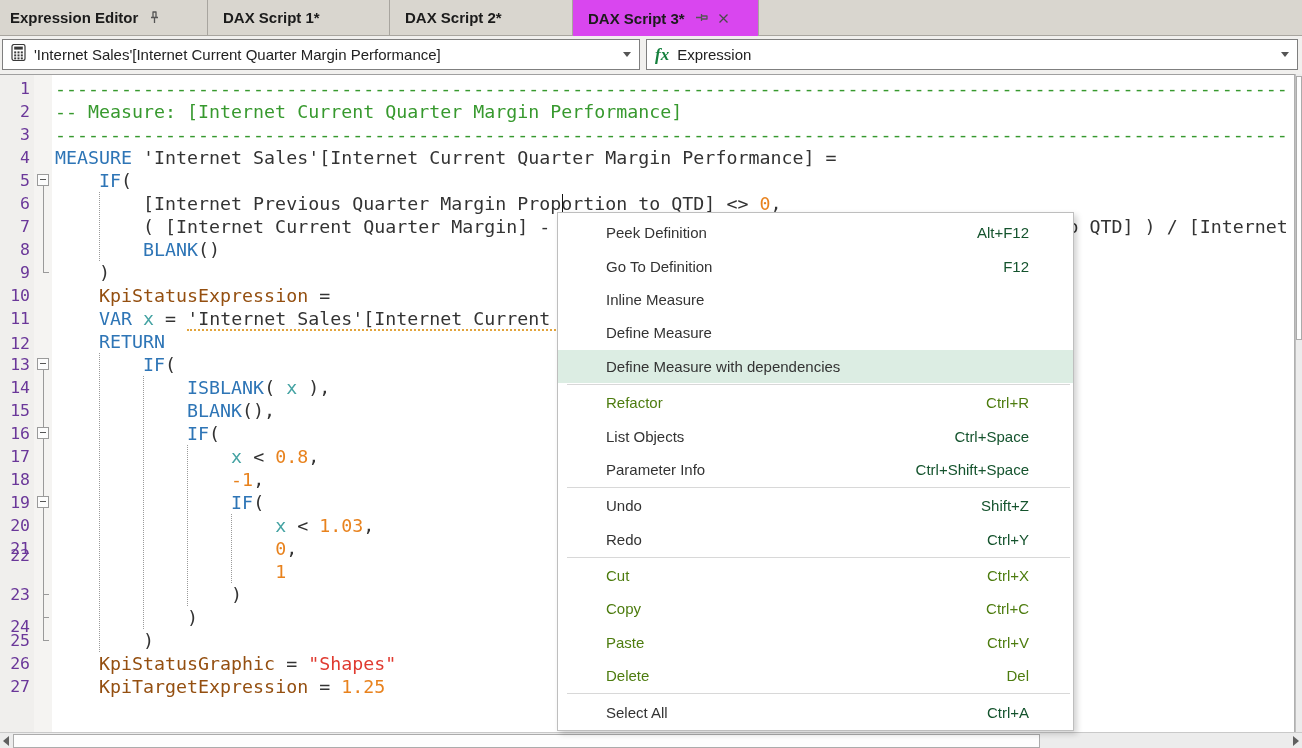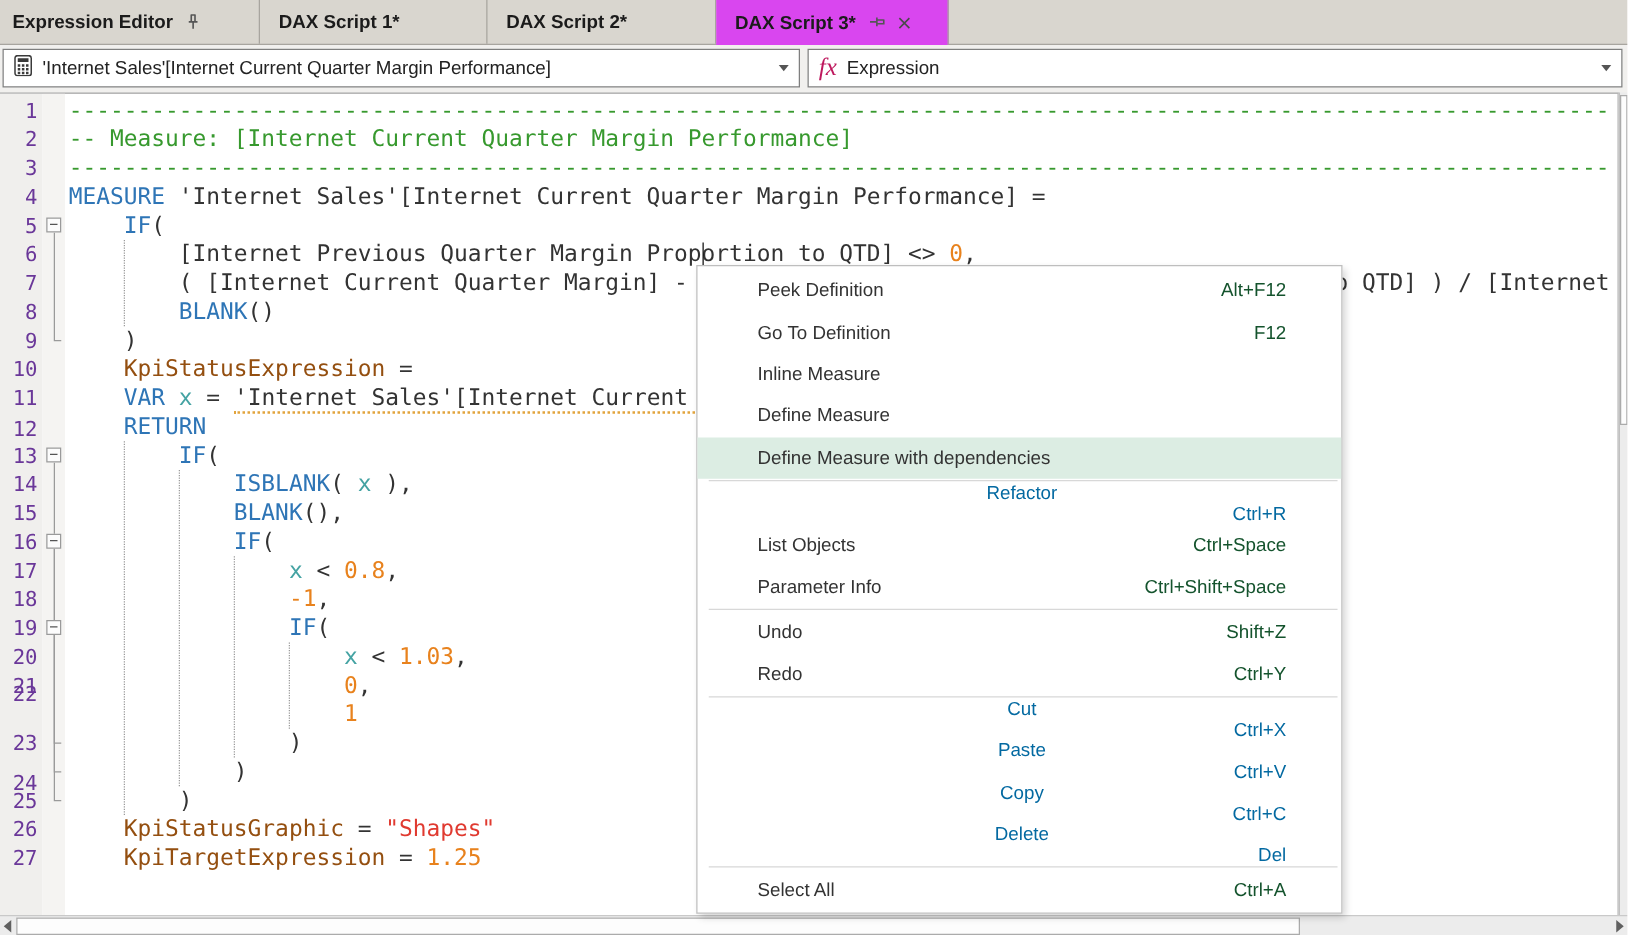--- a/index.html
+++ b/index.html
@@ -19,22 +19,22 @@
 
   
   .toolbar { position:absolute; left:0; top:36px; width:1302px; height:38px; background:#F1F0EE; }
   .combo { position:absolute; top:3px; height:31px; background:#fff;
            border:1px solid #7F7F7F; display:flex; align-items:center; padding:0 8px; gap:8px; }
   .combo-measure { left:2px;  width:638px; }
   .combo-expr    { left:646px; width:652px; }
   .combo-text { font-size:15px; color:#222; white-space:nowrap; flex:1 1 auto; overflow:hidden; }
   .dd-arrow { width:0; height:0; border-left:4px solid transparent; border-right:4px solid transparent;
               border-top:5px solid #555; margin-left:auto; flex:0 0 auto; }
-  .fx-icon { font-family:"Liberation Serif", serif; font-style:italic; font-weight:normal;
-             font-size:20px; color:#be185d; flex:0 0 auto; }
+  .fx-icon { font-family:"Liberation Serif", serif; font-style:italic; font-weight:bold;
+             font-size:17px; color:#15803d; flex:0 0 auto; }
 
   
   .editor { position:absolute; left:0; top:74px; width:1295px; height:658px;
             background:#fff; border-top:1px solid #A0A0A0; border-right:1px solid #B0B0B0; }
   .gutter-nums { position:absolute; left:0; top:0; width:34px; height:100%; background:#F0EFED; }
   .gutter-fold { position:absolute; left:34px; top:0; width:18px; height:100%; background:#F5F4F2; }
   .code-area   { position:absolute; left:52px; top:0; width:1242px; height:100%;
                  overflow:hidden; cursor:text; }
   .lnum { position:absolute; right:4px; width:30px; height:23px; line-height:23px;
           text-align:right; font-family:"DejaVu Sans Mono", monospace;
@@ -64,21 +64,21 @@
   .vthumb  { position:absolute; left:0; top:2px; width:6px; height:264px;
              background:#FDFDFD; border:1px solid #ABABAB; }
 
   
   .context-menu { position:absolute; left:557px; top:212px; width:517px; height:519px;
                   background:#fff; border:1px solid #BEBEBE; box-shadow:3px 3px 6px rgba(0,0,0,0.18);
                   z-index:20; padding:3px 0; }
   .mi { height:33.4px; display:flex; align-items:center; padding:0 44px 0 48px;
         font-size:15px; color:#333; cursor:default; }
   .mi .sc { margin-left:auto; color:#14532d; }
-  .mi.disabled, .mi.disabled .sc { color:#0369a1;flex-direction:column; }
+  .mi.disabled, .mi.disabled .sc { color:#4d7c0f; }
   .mi.highlighted { background:var(--menuhl); }
   .msep { height:1px; background:#D8D8D8; margin:1px 3px 1px 9px; }
 
   
   .hscroll { position:absolute; left:0; top:732px; width:1302px; height:16px;
              background:#ECECEC; border-top:1px solid #C9C9C9; }
   .hthumb  { position:absolute; left:13px; top:1px; width:1027px; height:14px;
              background:#FDFDFD; border:1px solid #ABABAB; }
   .harrow  { position:absolute; top:3px; width:0; height:0; }
   .harrow.left  { left:3px;  border-top:5px solid transparent; border-bottom:5px solid transparent;
@@ -274,26 +274,26 @@
       <div class="mi">
         <span>Redo</span>
         <span class="sc">Ctrl+Y</span>
       </div>
       <div class="msep"></div>
       <div class="mi disabled">
         <span>Cut</span>
         <span class="sc">Ctrl+X</span>
       </div>
       <div class="mi disabled">
+        <span>Copy</span>
+        <span class="sc">Ctrl+C</span>
+      </div>
+      <div class="mi disabled">
         <span>Paste</span>
         <span class="sc">Ctrl+V</span>
-      </div>
-      <div class="mi disabled">
-        <span>Copy</span>
-        <span class="sc">Ctrl+C</span>
       </div>
       <div class="mi disabled">
         <span>Delete</span>
         <span class="sc">Del</span>
       </div>
       <div class="msep"></div>
       <div class="mi">
         <span>Select All</span>
         <span class="sc">Ctrl+A</span>
       </div>

